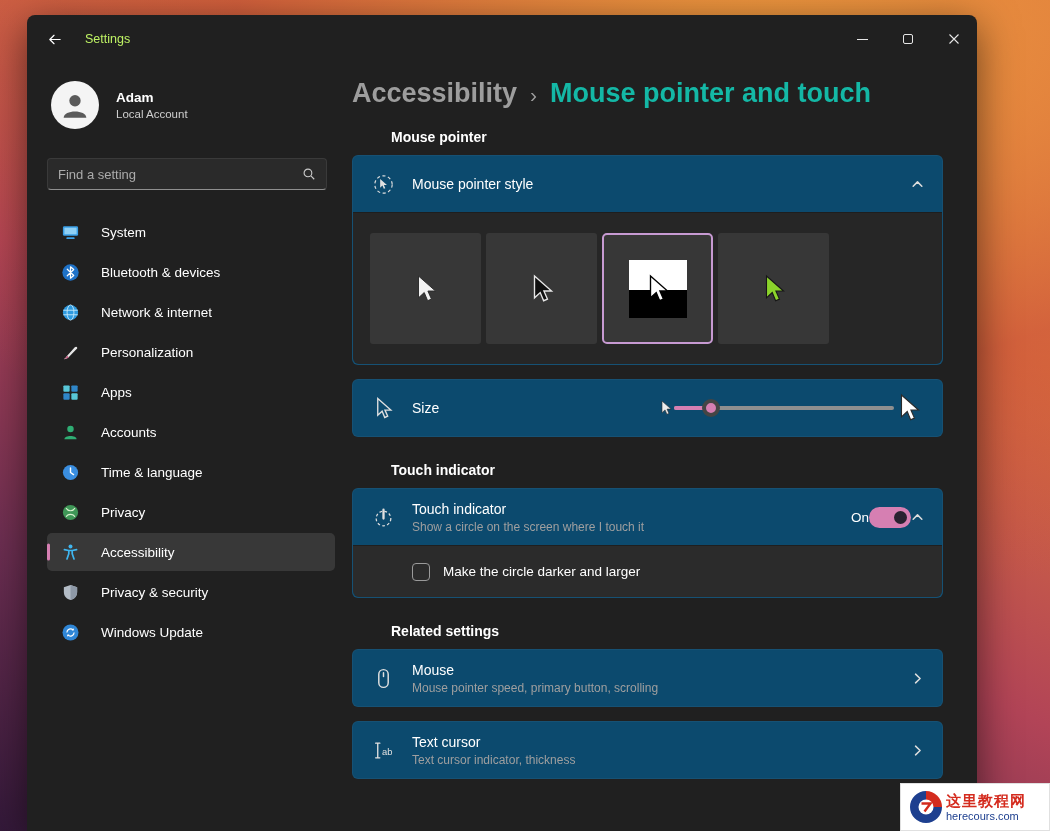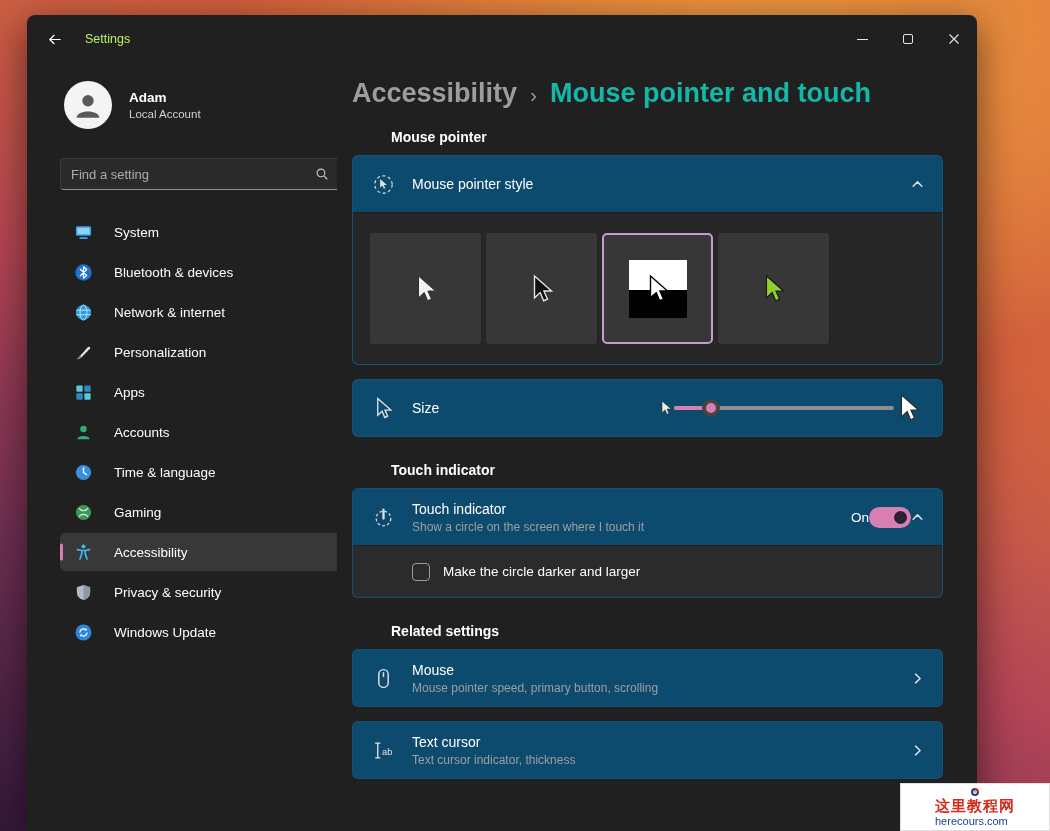--- a/index.html
+++ b/index.html
@@ -22,21 +22,21 @@
   .back-btn { width:42px; height:32px; margin-left:6px; display:flex; align-items:center; justify-content:center; border-radius:5px; cursor:pointer; }
   .titlebar-title { font-size:12.5px; margin-left:10px; color:#bef264; }
   .win-controls { margin-left:auto; display:flex; height:36px; }
   .win-btn { width:46px; height:36px; display:flex; align-items:center; justify-content:center; cursor:pointer; }
   .min-glyph { width:11px; height:1px; background:#e6e6e6; display:block; }
   .max-glyph { width:10px; height:10px; border:1px solid #e6e6e6; border-radius:2px; display:block; }
 
   .window-body { flex:1; display:flex; overflow:hidden; }
 
   
-  .sidebar { flex:0 0 310px; padding-left:33px; overflow:hidden; }
+  .sidebar { flex:0 0 310px; padding-left:20px; overflow:hidden; }
   .user-block { display:flex; align-items:center; gap:17px; margin:18px 0 0 4px; width:280px; cursor:pointer; }
   .avatar { width:48px; height:48px; border-radius:50%; background:#f4f4f4; display:flex; align-items:center; justify-content:center; overflow:hidden; }
   .user-name { font-size:13.5px; font-weight:700; }
   .user-type { font-size:11.5px; color:#cfcfcf; margin-top:3px; }
   .search-box {
     margin-top:29px; width:280px; height:32px; position:relative;
     background:#2a2a2a; border:1px solid #3a3a3a; border-bottom-color:#8f8f8f; border-radius:4px;
     display:flex; align-items:center;
   }
   .search-box input {
@@ -108,21 +108,21 @@
   .toggle-label { font-size:13.5px; }
   .toggle { position:relative; width:42px; height:21px; border-radius:11px; background:var(--accent, #d67fb2); cursor:pointer; }
   .toggle .knob { position:absolute; right:4px; top:4px; width:13px; height:13px; border-radius:50%; background:#2a2230; }
 
   .related-card { margin-top:0; cursor:pointer; }
   .related-card + .related-card { margin-top:14px; }
 
   
   .watermark {
     position:absolute; right:0; bottom:0; width:150px; height:48px; background:#ffffff;
-    display:flex; align-items:center; padding:3px 5px; border:1px solid #e0e0e0;flex-direction:column;
+    display:flex; align-items:center; padding:3px 5px; border:1px solid #e0e0e0;
   }
   .wm-text1 { color:#d42b1e; font-weight:700; font-size:15px; letter-spacing:1px; line-height:1.2; }
   .wm-text2 { color:#1d3f8f; font-size:11px; }
 </style>
 </head>
 <body>
 
 <svg width="0" height="0" style="position:absolute">
   <defs>
     <path id="cursor-arrow" d="M5.5 1.5 L5.5 17.5 L9.7 13.6 L12.2 19.6 L15 18.4 L12.4 12.5 L18 12.5 Z"></path>
@@ -248,21 +248,21 @@
             </span>
             <span>Time &amp; language</span>
           </div>
           <div class="nav-item">
             <span class="nav-icon">
               <svg viewBox="0 0 20 20">
                   <circle cx="10" cy="10" r="8" fill="#3f9757"></circle>
                   <path d="M5.4 14.6 C7 11 13 11 14.6 14.6 M5.4 5.4 C7.4 9 12.6 9 14.6 5.4" stroke="#d8f0cf" stroke-width="1.2" fill="none"></path>
                 </svg>
             </span>
-            <span>Gaming</span>
+            <span>Privacy</span>
           </div>
           <div class="nav-item selected">
             <span class="nav-icon">
               <svg viewBox="0 0 20 20">
                   <circle cx="10" cy="3.6" r="2.1" fill="#3fb6f0"></circle>
                   <path d="M3.6 7 L8.2 7.9 L8.2 11.4 L6.3 16.8 M16.4 7 L11.8 7.9 L11.8 11.4 L13.7 16.8 M8.2 7.9 L11.8 7.9" stroke="#3fb6f0" stroke-width="1.8" fill="none" stroke-linecap="round" stroke-linejoin="round"></path>
                 </svg>
             </span>
             <span>Accessibility</span>
           </div>

